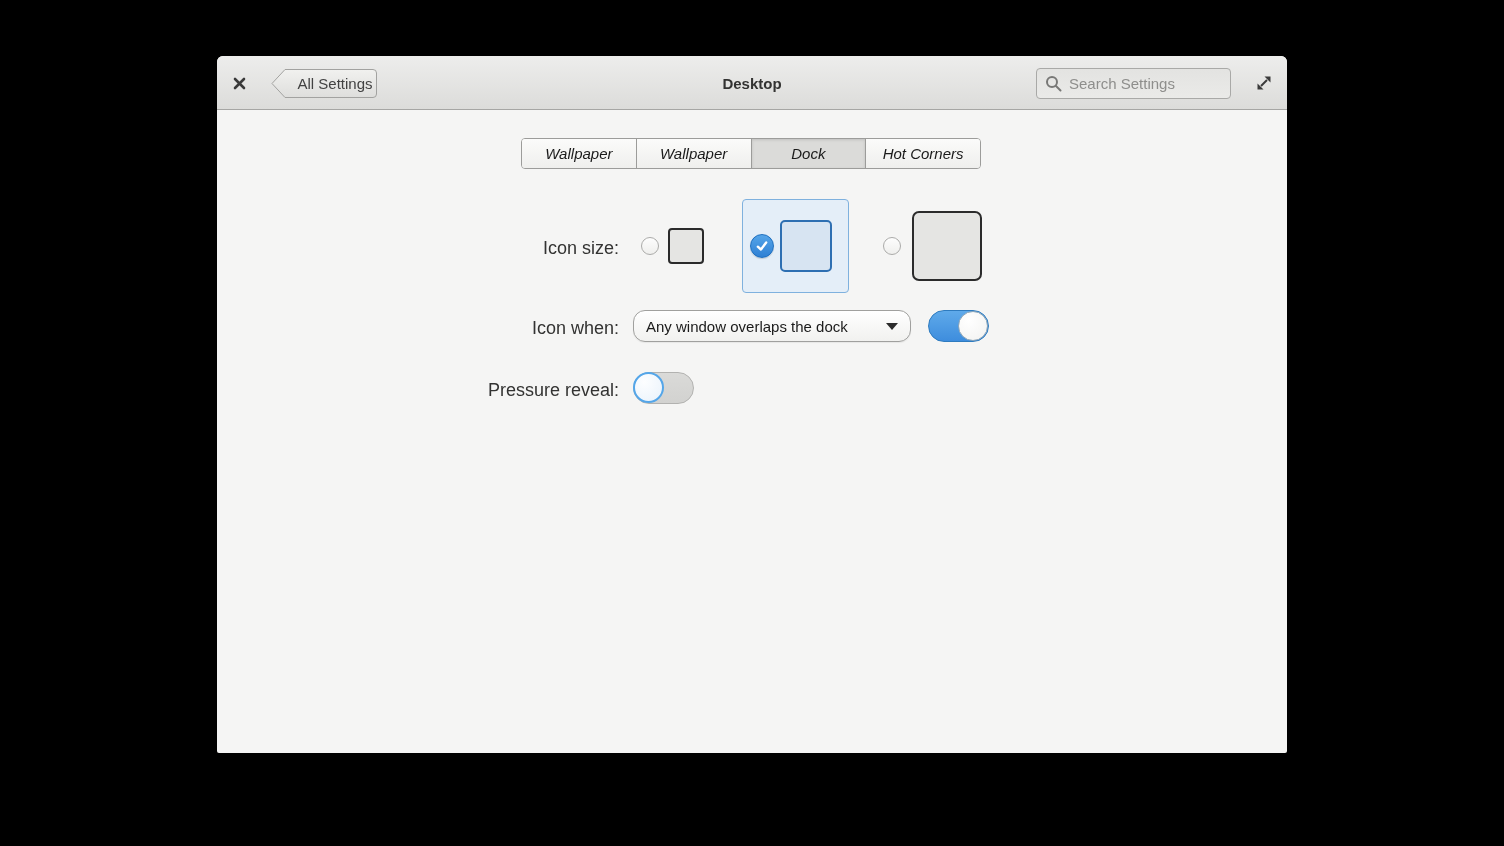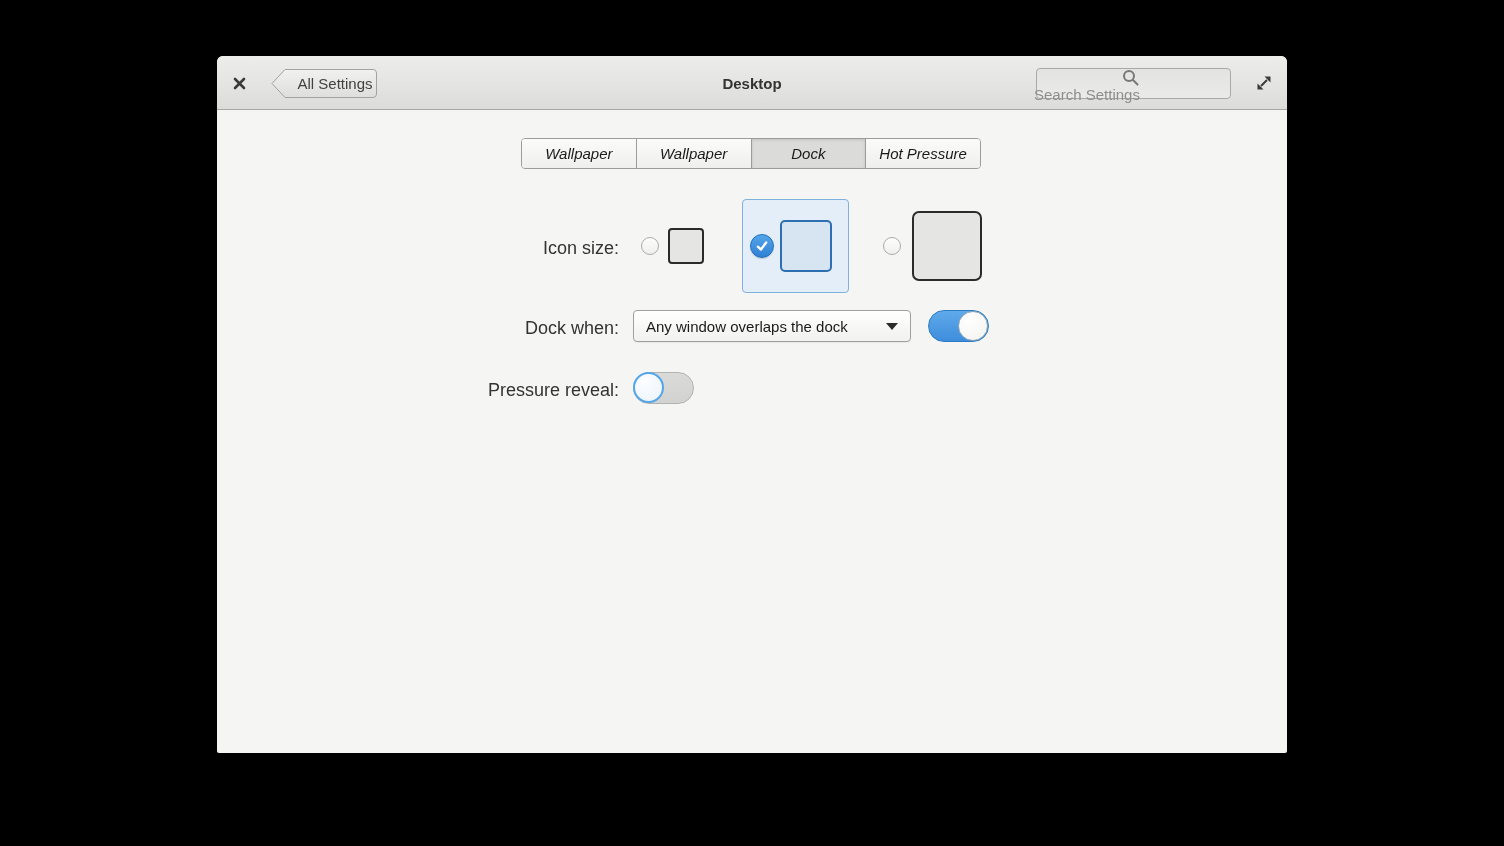--- a/index.html
+++ b/index.html
@@ -31,21 +31,21 @@
   }
   .win-title {
     position:absolute; left:0; top:0; width:100%; height:54px;
     display:flex; align-items:center; justify-content:center;
     font-size:15px; font-weight:bold; color:#333332; pointer-events:none;
   }
   .search-entry {
     position:absolute; left:819px; top:12px; width:195px; height:31px;
     background:linear-gradient(#E3E3E1,#EAEAE8);
     border:1px solid #A9A9A7; border-radius:4px;
-    display:flex; align-items:center; padding:0 8px;flex-direction:column;
+    display:flex; align-items:center; padding:0 8px;
   }
   .search-entry svg { flex:0 0 auto; margin-right:7px; }
   .search-entry input {
     flex:1; border:none; background:transparent; outline:none;
     font-size:15px; color:#3c3c3c; font-family:inherit; min-width:0;
   }
   .search-entry input::placeholder { color:#8E8E8C; opacity:1; }
   .maximize-btn {
     position:absolute; right:13px; top:17px; width:20px; height:20px;
     display:flex; align-items:center; justify-content:center; cursor:pointer;
@@ -106,21 +106,21 @@
   }
   #swatch-medium {
     left:563px; top:164px; width:52px; height:52px; border-radius:5px;
     background:#D7E4F2; border:2px solid #2E6FB2;
   }
 
   
   .dropdown {
     position:absolute; left:416px; top:254px; width:278px; height:32px;
     background:linear-gradient(#FFFFFF,#F1F1EF);
-    border:1px solid #A0A09E; border-radius:4px;
+    border:1px solid #A0A09E; border-radius:12px;
     display:flex; align-items:center; padding:0 12px; cursor:pointer;
     box-shadow:0 1px 1px rgba(0,0,0,0.06);
     gap:38px;
   }
   .dropdown .value { flex:1; font-size:15px; color:#1A1A1A; }
   .caret {
     width:0; height:0; border-left:6px solid transparent; border-right:6px solid transparent;
     border-top:7px solid #2B2B2B;
   }
 
@@ -188,40 +188,40 @@
         <polygon points="9.5,2.5 15.5,2.5 15.5,8.5" fill="#3A3A3A"></polygon>
         <polygon points="2.5,9.5 2.5,15.5 8.5,15.5" fill="#3A3A3A"></polygon>
       </svg>
     </div>
   </div>
 
   <div class="tabbar">
     <div class="tab">Wallpaper</div>
     <div class="tab">Wallpaper</div>
     <div class="tab selected">Dock</div>
-    <div class="tab">Hot Pressure</div>
+    <div class="tab">Hot Corners</div>
   </div>
 
   <div class="row-label" id="icon-size-label">Icon size:</div>
 
   <div class="radio" id="radio-small"></div>
   <div class="size-swatch" id="swatch-small"></div>
 
   <div class="selected-box"></div>
   <div class="radio-checked">
     <svg width="14" height="14" viewBox="0 0 20 20">
       <polyline points="4,11 8.5,15 16,5" fill="none" stroke="#FFFFFF" stroke-width="3.4" stroke-linecap="round" stroke-linejoin="round"></polyline>
     </svg>
   </div>
   <div class="size-swatch" id="swatch-medium"></div>
 
   <div class="radio" id="radio-large"></div>
   <div class="size-swatch" id="swatch-large"></div>
 
-  <div class="row-label" id="hide-when-label">Dock when:</div>
+  <div class="row-label" id="hide-when-label">Icon when:</div>
 
   <div class="dropdown">
     <span class="value">Any window overlaps the dock</span>
     <span class="caret"></span>
   </div>
 
   <div class="toggle" id="toggle-hide">
     <div class="knob"></div>
   </div>
 

